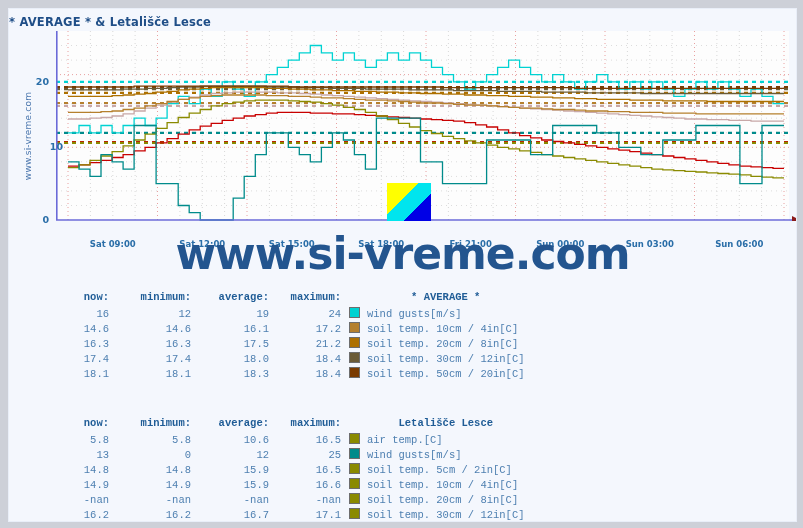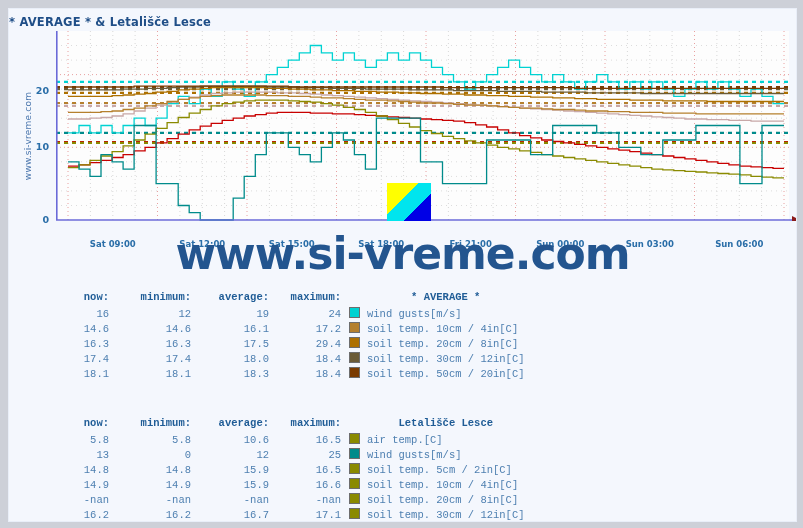--- a/index.html
+++ b/index.html
@@ -169,22 +169,22 @@
         <path d="M12.0,130.8 L23.0,130.8 L23.0,138.1 L34.0,138.1 L34.0,145.4 L45.0,145.4 L45.0,123.6 L56.1,123.6 L56.1,130.8 L67.1,130.8 L67.1,138.1 L78.1,138.1 L78.1,94.5 L89.1,94.5 L89.1,94.5 L100.1,94.5 L100.1,152.7 L111.1,152.7 L111.1,152.7 L122.2,152.7 L122.2,174.5 L133.2,174.5 L133.2,181.7 L144.2,181.7 L144.2,189.0 L155.2,189.0 L155.2,189.0 L166.2,189.0 L166.2,189.0 L177.2,189.0 L177.2,167.2 L188.2,167.2 L188.2,145.4 L199.3,145.4 L199.3,123.6 L210.3,123.6 L210.3,101.8 L221.3,101.8 L221.3,101.8 L232.3,101.8 L232.3,116.3 L243.3,116.3 L243.3,123.6 L254.3,123.6 L254.3,130.8 L265.4,130.8 L265.4,116.3 L276.4,116.3 L276.4,101.8 L287.4,101.8 L287.4,109.0 L298.4,109.0 L298.4,123.6 L309.4,123.6 L309.4,138.1 L320.4,138.1 L320.4,87.2 L331.4,87.2 L331.4,87.2 L342.5,87.2 L342.5,87.2 L353.5,87.2 L353.5,87.2 L364.5,87.2 L364.5,130.8 L375.5,130.8 L375.5,130.8 L386.5,130.8 L386.5,152.7 L397.5,152.7 L397.5,152.7 L408.6,152.7 L408.6,152.7 L419.6,152.7 L419.6,152.7 L430.6,152.7 L430.6,109.0 L441.6,109.0 L441.6,109.0 L452.6,109.0 L452.6,109.0 L463.6,109.0 L463.6,109.0 L474.6,109.0 L474.6,123.6 L485.7,123.6 L485.7,123.6 L496.7,123.6 L496.7,94.5 L507.7,94.5 L507.7,94.5 L518.7,94.5 L518.7,94.5 L529.7,94.5 L529.7,94.5 L540.7,94.5 L540.7,101.8 L551.8,101.8 L551.8,101.8 L562.8,101.8 L562.8,116.3 L573.8,116.3 L573.8,116.3 L584.8,116.3 L584.8,123.6 L595.8,123.6 L595.8,123.6 L606.8,123.6 L606.8,109.0 L617.8,109.0 L617.8,109.0 L628.9,109.0 L628.9,109.0 L639.9,109.0 L639.9,94.5 L650.9,94.5 L650.9,94.5 L661.9,94.5 L661.9,94.5 L672.9,94.5 L672.9,94.5 L683.9,94.5 L683.9,152.7 L695.0,152.7 L695.0,152.7 L706.0,152.7 L706.0,94.5 L717.0,94.5 L717.0,94.5 L728.0,94.5 L728.0,94.5" fill="none" stroke="#008b8b" stroke-width="1.3" stroke-linejoin="miter"></path>
         <line x1="0" y1="189" x2="738" y2="189" stroke="#6a6ad8" stroke-width="1.6"></line>
         <polygon points="744,189 736,185 736,193" fill="#8b1a1a"></polygon>
         <line x1="0.8" y1="189" x2="0.8" y2="-2" stroke="#6a6ad8" stroke-width="1.6"></line>
         <polygon points="0.8,-8 -3.2,0 4.8,0" fill="#8b1a1a"></polygon>
       </svg>
   </div>
 
   <div id="yaxis-labels">
       <div class="ylab" style="left: 10px; top: 205px;">0</div>
-      <div class="ylab" style="left: 10px; top: 132.308px;">10</div>
-      <div class="ylab" style="left: 10px; top: 76px;">20</div>
+      <div class="ylab" style="left: 24px; top: 132.308px;">10</div>
+      <div class="ylab" style="left: 10px; top: 67px;">20</div>
     </div>
   <div id="xaxis-labels">
       <div class="xlab" style="left: 56.75px;">Sat 09:00</div>
       <div class="xlab" style="left: 146.25px;">Sat 12:00</div>
       <div class="xlab" style="left: 235.75px;">Sat 15:00</div>
       <div class="xlab" style="left: 325.25px;">Sat 18:00</div>
       <div class="xlab" style="left: 414.75px;">Fri 21:00</div>
       <div class="xlab" style="left: 504.25px;">Sun 00:00</div>
       <div class="xlab" style="left: 593.75px; text-align: center;">Sun 03:00</div>
       <div class="xlab" style="left: 683.25px;">Sun 06:00</div>
@@ -217,21 +217,21 @@
           <td class="col-now">14.6</td>
           <td class="col-min">14.6</td>
           <td class="col-avg">16.1</td>
           <td class="col-max">17.2</td>
           <td class="series"><span class="swatch" style="background: rgb(181, 128, 45);"></span><span>soil temp. 10cm / 4in[C]</span></td>
         </tr>
         <tr>
           <td class="col-now">16.3</td>
           <td class="col-min">16.3</td>
           <td class="col-avg">17.5</td>
-          <td class="col-max">29.4</td>
+          <td class="col-max">21.2</td>
           <td class="series"><span class="swatch" style="background: rgb(173, 112, 0);"></span><span>soil temp. 20cm / 8in[C]</span></td>
         </tr>
         <tr>
           <td class="col-now">17.4</td>
           <td class="col-min">17.4</td>
           <td class="col-avg">18.0</td>
           <td class="col-max">18.4</td>
           <td class="series"><span class="swatch" style="background: rgb(107, 91, 54);"></span><span>soil temp. 30cm / 12in[C]</span></td>
         </tr>
         <tr>

